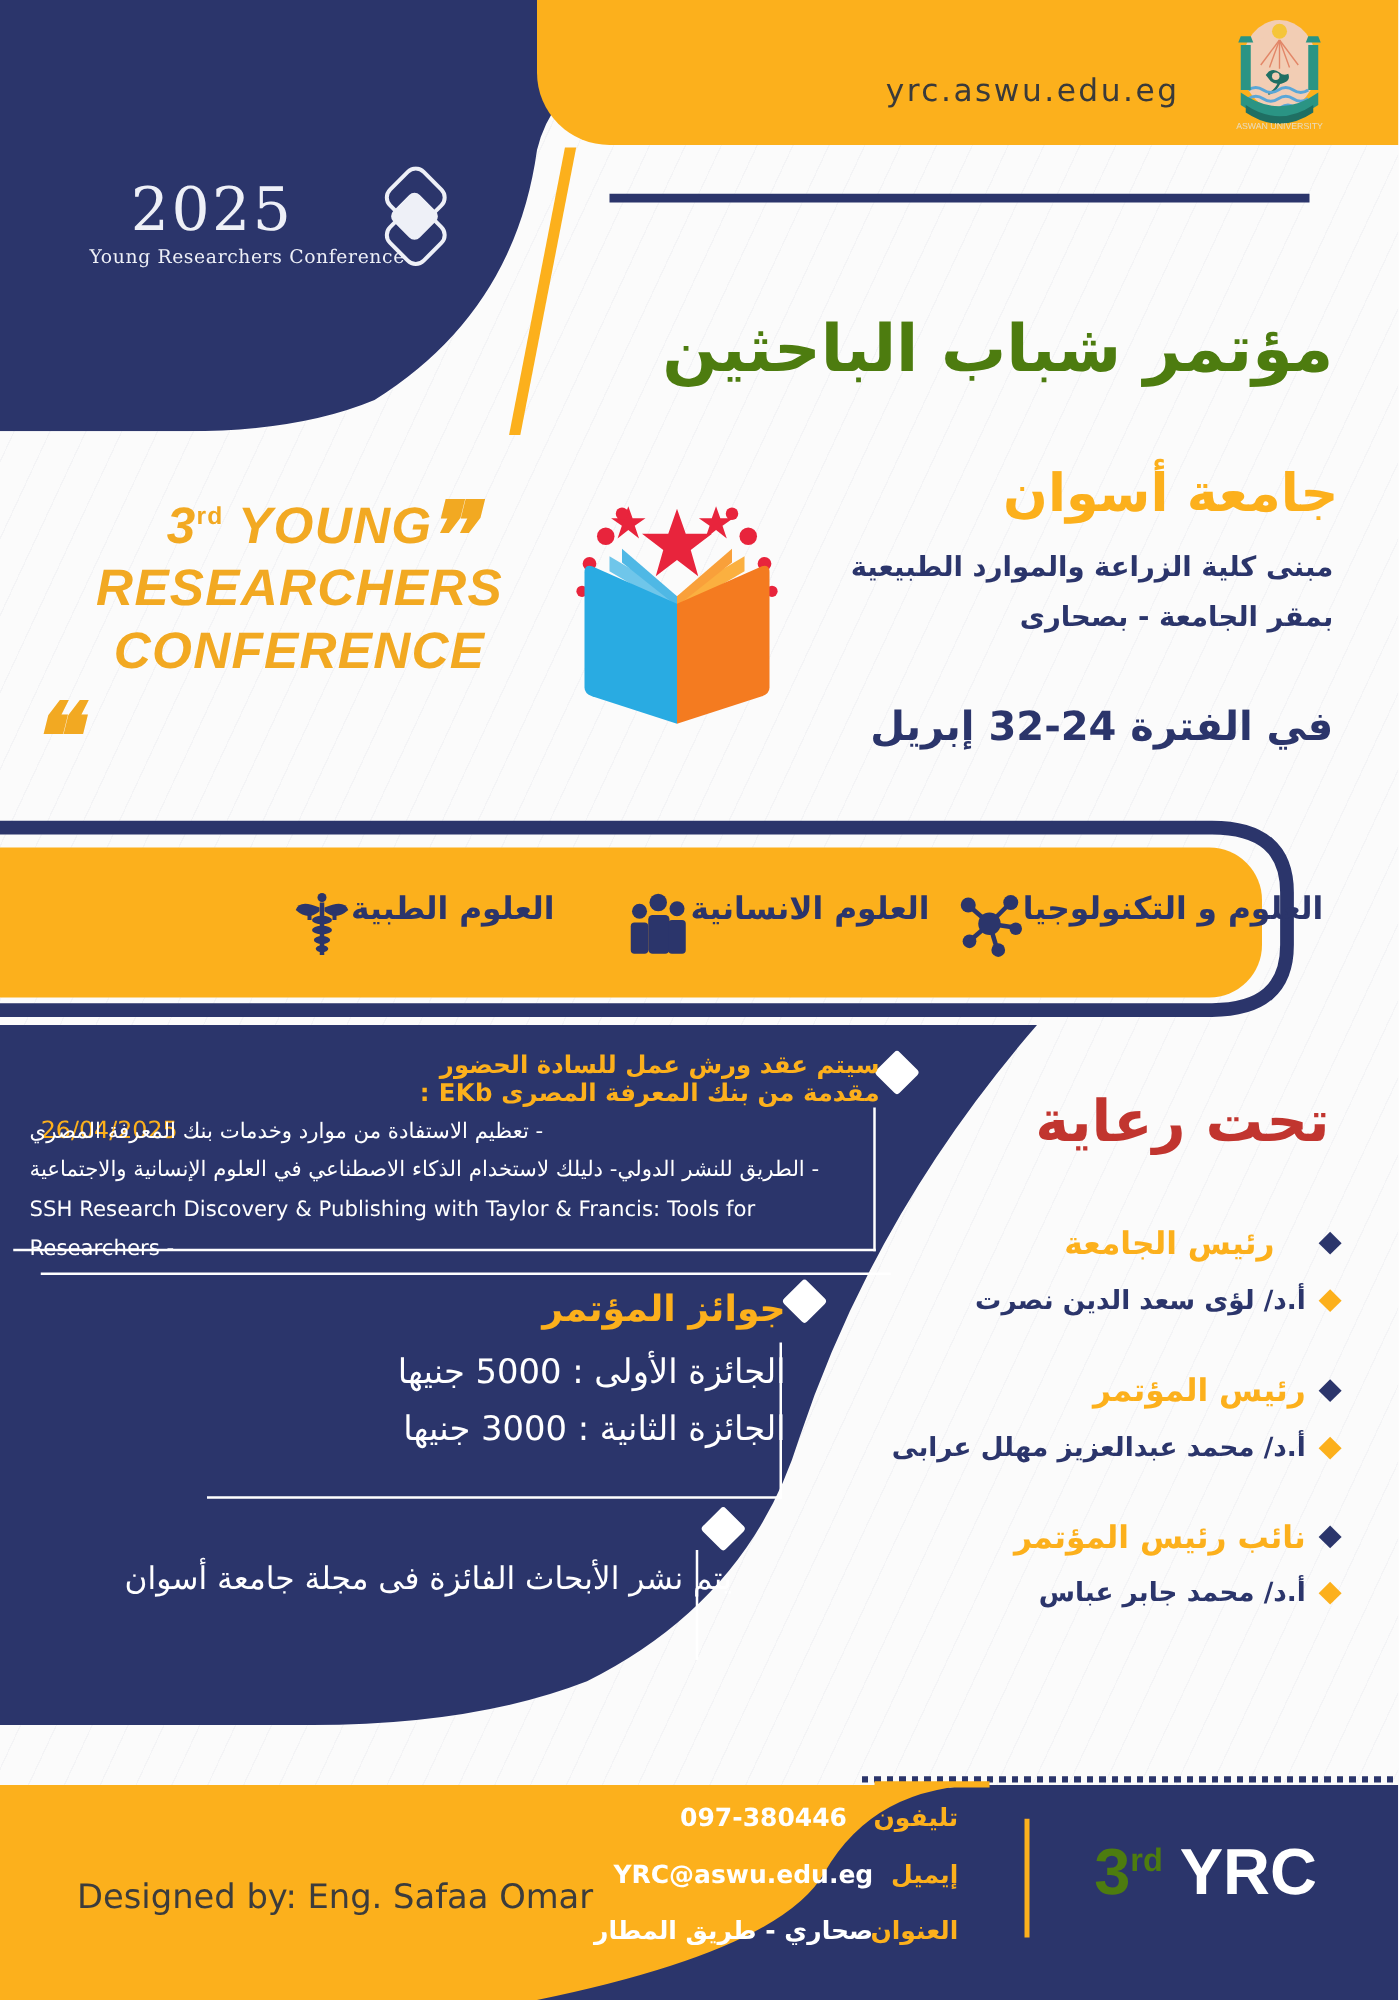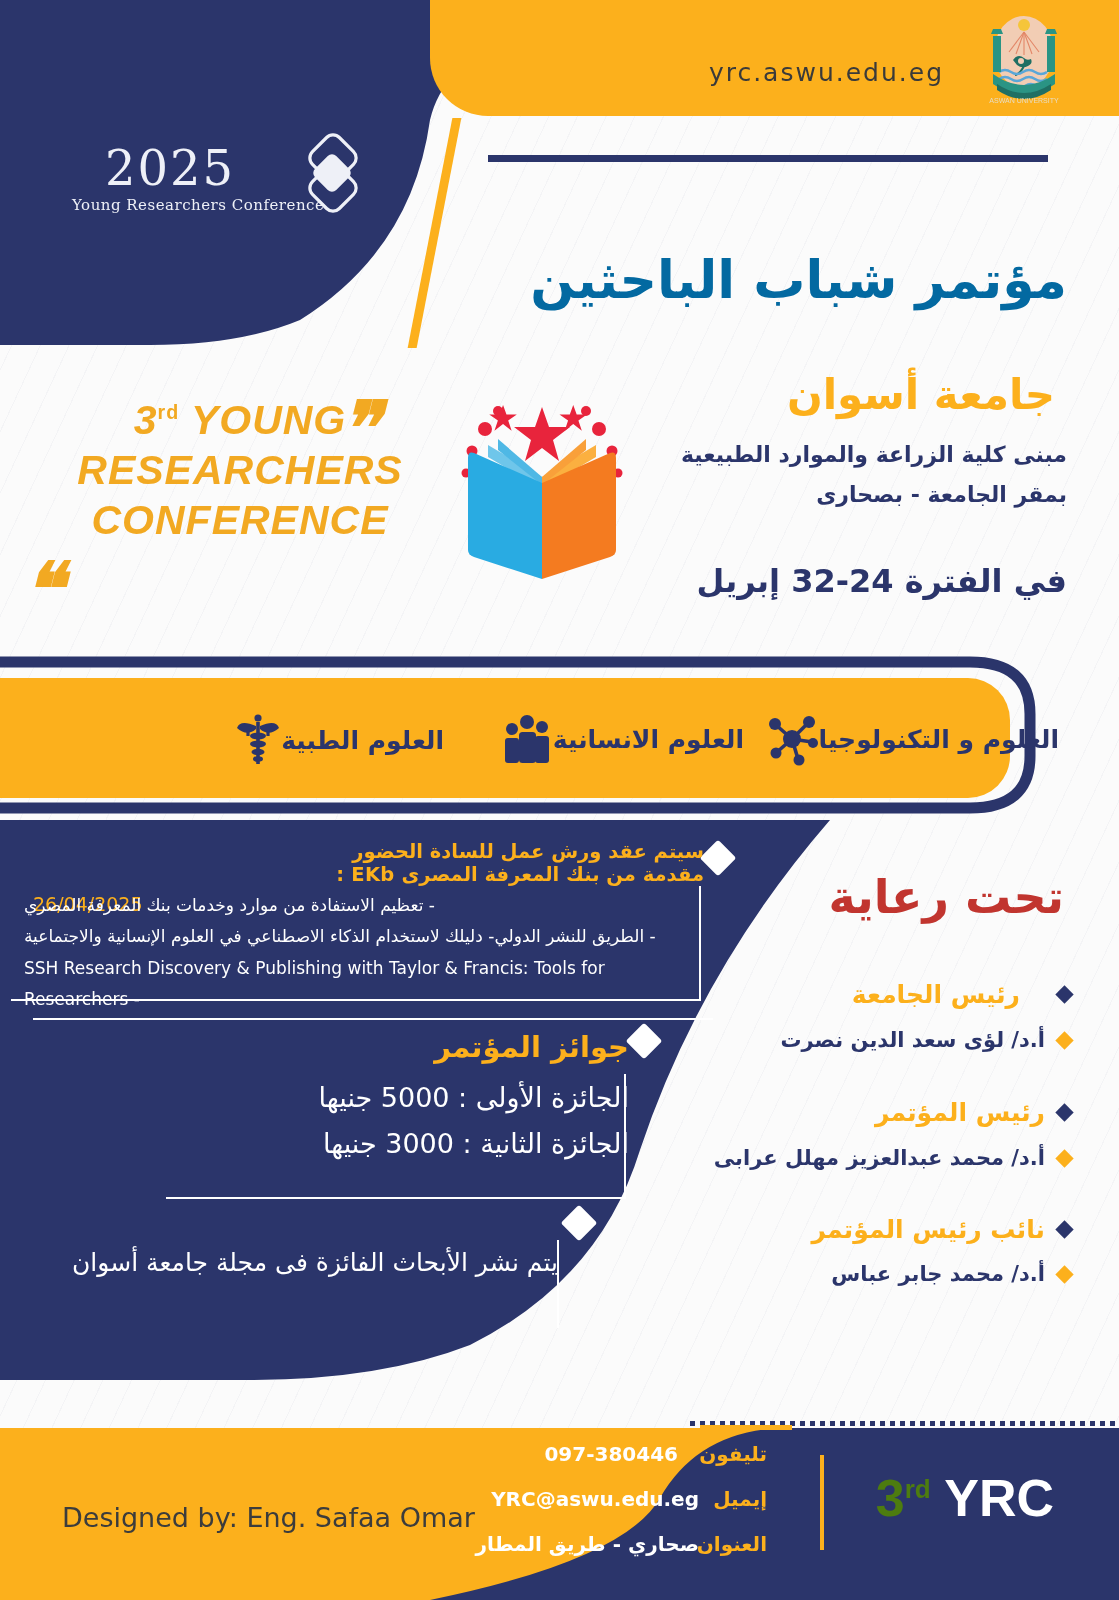--- a/index.html
+++ b/index.html
@@ -49,24 +49,24 @@
     background:#2b356b; z-index:5;
   }
   .hdr-orange-slash {
     position:absolute; left:430px; top:118px; width:9px; height:230px;
     background:#fcb01c; transform:skewX(-11deg); z-index:5;
   }
 
   
   .main-title {
     position:absolute; right:52px; top:250px; z-index:6;
-    font-size:52px; font-weight:bold; color:#0369a1; letter-spacing:-1px;
+    font-size:52px; font-weight:bold; color:#4d7c0f; letter-spacing:-1px;
   }
   .uni-name {
-    position:absolute; right:64px; top:370px; z-index:6;
+    position:absolute; right:48px; top:370px; z-index:6;
     font-size:42px; font-weight:bold; color:#fcb01c;
   }
   .venue1 {
     position:absolute; right:52px; top:442px; z-index:6;
     font-size:22px; font-weight:bold; color:#2b356b;
   }
   .venue2 {
     position:absolute; right:52px; top:482px; z-index:6;
     font-size:22px; font-weight:bold; color:#2b356b;
   }
@@ -94,21 +94,21 @@
   
   .book-logo { position:absolute; left:452px; top:385px; width:180px; height:200px; z-index:6; }
 
   
   .band-outline { position:absolute; left:-10px; top:650px; width:1070px; height:170px; z-index:4; }
   .band-orange {
     position:absolute; left:0; top:678px; width:1010px; height:120px;
     background:#fcb01c; border-top-right-radius:42px; border-bottom-right-radius:42px; z-index:5;
   }
   .track {
-    position:absolute; top:712px; z-index:6; display:flex; align-items:center; 
+    position:absolute; top:712px; z-index:6; display:flex; 
     color:#2b356b; font-size:25px; font-weight:bold;
   }
   .t1 { right:60px; }
   .t2 { right:375px; }
   .t3 { right:675px; }
 
   
   .navy-panel { position:absolute; left:0; top:820px; width:860px; height:560px; z-index:3; }
 
   .ws-bullet, .aw-bullet, .pub-bullet {
@@ -141,21 +141,21 @@
     color:#fcb01c; font-size:29px; font-weight:bold;
   }
   .aw-l1 { position:absolute; right:490px; top:1082px; z-index:6; color:#fff; font-size:27px; }
   .aw-l2 { position:absolute; right:490px; top:1128px; z-index:6; color:#fff; font-size:27px; }
   .aw-frame {
     position:absolute; right:493px; top:1074px; width:460px; height:125px; z-index:5;
     border-right:2px solid #ffffff; border-bottom:2px solid #ffffff;
   }
 
   .pub-text {
-    position:absolute; right:561px; top:1248px; z-index:6;
+    position:absolute; right:533px; top:1248px; z-index:6;
     color:#ffffff; font-size:25px; white-space:nowrap;
   }
   .pub-frame {
     position:absolute; right:560px; top:1240px; width:520px; height:88px; z-index:5;
     border-right:2px solid #ffffff;
   }
 
   
   .sp-title {
     position:absolute; right:55px; top:870px; z-index:6;

